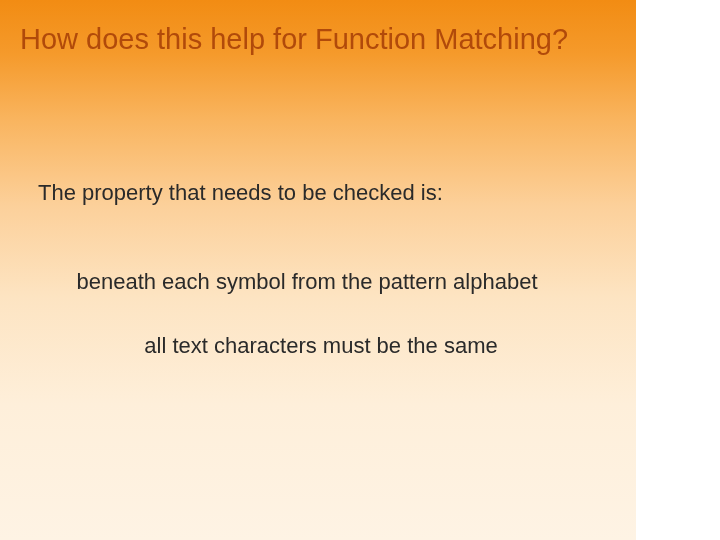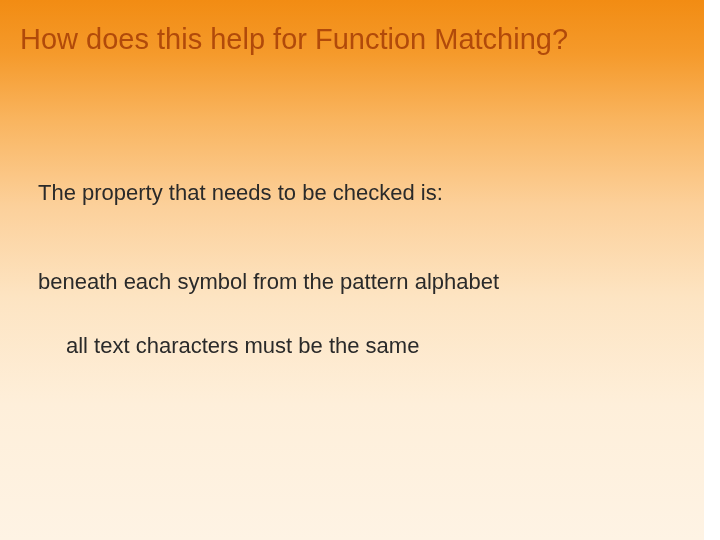--- a/index.html
+++ b/index.html
@@ -3,21 +3,21 @@
 <meta charset="utf-8">
 <style>
   html, body {
     margin: 0;
     padding: 0;
     width: 720px;
     height: 540px;
     overflow: hidden;
   }
   .slide {
-    width: 704px;
+    width: 636px;
     height: 540px;
     background: linear-gradient(to bottom,
       #f28c13 0%,
       #f59a2b 10%,
       #f9b45e 22%,
       #fcd09a 38%,
       #fde4c2 55%,
       #feefda 75%,
       #fef3e4 100%);
     box-sizing: border-box;
@@ -39,20 +39,21 @@
     position: absolute;
     top: 179px;
     left: 38px;
     right: 60px;
     font-size: 22px;
     color: #2a2a2a;
     line-height: 1.3;
   }
   .para2 {
     margin-top: 60px;
+    text-align: center;
   }
   .indent {
     padding-left: 28px;
     display: block;
     margin-top: 36px;
   }
 </style>
 </head>
 <body>
 

